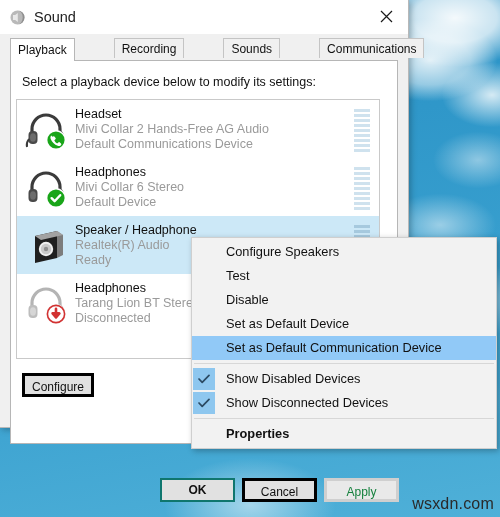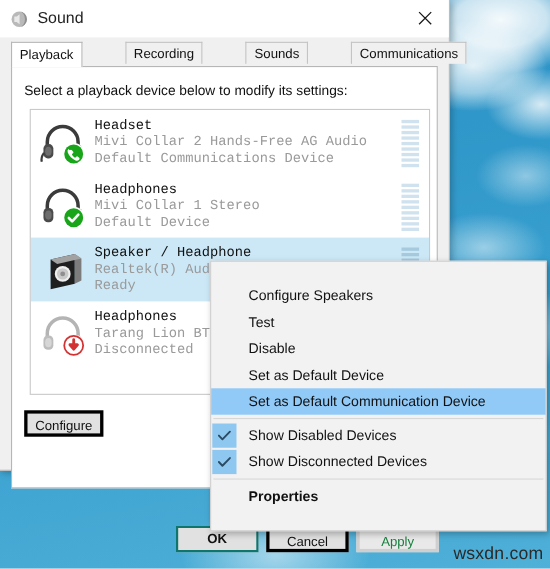--- a/index.html
+++ b/index.html
@@ -127,29 +127,28 @@
     position: absolute;
     left: 11px;
     top: 14px;
     font-size: 12.5px;
     color: #111;
   }
 
   
   .devicelist {
     position: absolute;
-    left: 16px;
+    left: 5px;
     top: 38px;
     width: 364px;
     height: 260px;
     background: #ffffff;
     border: 1px solid #c9c9c9;
     box-sizing: border-box;
     overflow: hidden;
-    font-family: Liberation Mono, monospace;
   }
   .device-row {
     display: flex;
     align-items: center;
     height: 58px;
     padding-left: 6px;
     box-sizing: border-box;
     cursor: default;
   }
   .device-row.selected { background: #cce8f7; }
@@ -262,21 +261,21 @@
   
   #context-menu {
     position: absolute;
     left: 191px;
     top: 237px;
     width: 306px;
     background: #f2f2f2;
     border: 1px solid #cfcfcf;
     box-shadow: 2px 2px 6px rgba(0,0,0,0.28);
     box-sizing: border-box;
-    padding: 19px 0;
+    padding: 2px 0;
     z-index: 20;
   }
   .menu-item {
     position: relative;
     height: 24px;
     line-height: 24px;
     font-size: 12.8px;
     color: #111;
     padding-left: 34px;
     cursor: default;
@@ -379,21 +378,21 @@
               <rect x="31.5" y="25" width="9" height="13" rx="4" fill="#4a4a4a"></rect>
               <ellipse cx="10" cy="31.5" rx="3" ry="4.2" fill="#6d6d6d"></ellipse>
               <ellipse cx="36" cy="31.5" rx="3" ry="4.2" fill="#6d6d6d"></ellipse>
               <circle cx="33" cy="34" r="10" fill="#ffffff"></circle>
               <circle cx="33" cy="34" r="8.6" fill="#19a519"></circle>
               <path d="M28.6 34.2 l3 3 l5.6 -6" stroke="#ffffff" stroke-width="2.4" fill="none" stroke-linecap="round" stroke-linejoin="round"></path>
             </svg>
           </div>
           <div class="device-text">
             <div class="dev-name">Headphones</div>
-            <div class="dev-sub">Mivi Collar 1 Stereo</div>
+            <div class="dev-sub">Mivi Collar 6 Stereo</div>
             <div class="dev-sub">Default Device</div>
           </div>
           <div class="meter">
             <span></span>
               <span></span>
               <span></span>
               <span></span>
               <span></span>
             <span></span>
               <span></span>

